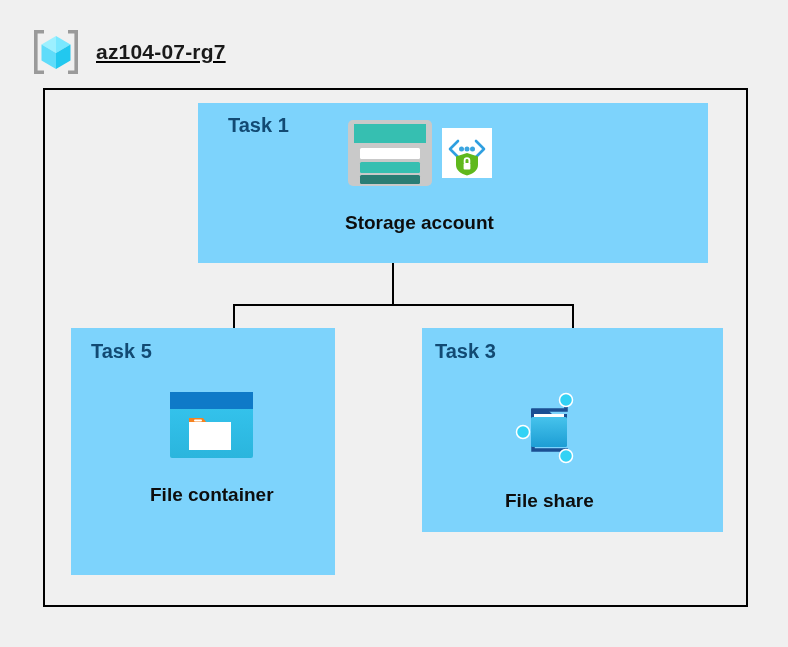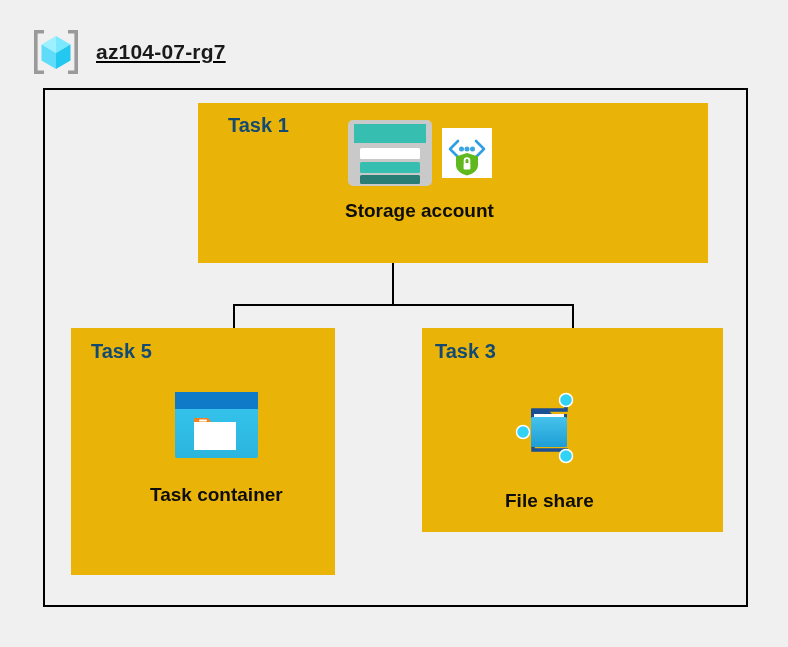--- a/index.html
+++ b/index.html
@@ -45,21 +45,21 @@
     top: 88px;
     width: 705px;
     height: 519px;
     border: 2px solid #000000;
     box-sizing: border-box;
   }
 
   
   .task-panel {
     position: absolute;
-    background: #eab308;
+    background: #7dd3fc;
   }
   #panel-task1 { left: 198px; top: 103px; width: 510px; height: 160px; }
   #panel-task5 { left: 71px;  top: 328px; width: 264px; height: 247px; }
   #panel-task3 { left: 422px; top: 328px; width: 301px; height: 204px; }
 
   .task-label {
     position: absolute;
     font-size: 20px;
     font-weight: bold;
     color: #124a73;
@@ -76,21 +76,21 @@
     flex-direction: column;
     align-items: center;
   }
   .node-caption {
     font-size: 19px;
     font-weight: bold;
     color: #0d0d0d;
     white-space: nowrap;
     text-align: center;
   }
-  #node-storage   { left: 345px; top: 118px; }
+  #node-storage   { left: 345px; top: 118px; gap: 12px; }
   #node-storage .node-caption { margin-top: 8px; }
   #node-blob      { left: 150px; top: 392px; }
   #node-blob .node-caption { margin-top: 22px; }
   #node-fileshare { left: 505px; top: 392px; }
   #node-fileshare .node-caption { margin-top: 22px; text-align: center; }
 
   .icon-row {
     display: flex;
     align-items: center;
     gap: 8px;
@@ -189,21 +189,21 @@
       </defs>
       <rect x="0" y="0" width="83" height="66" rx="2" fill="url(#blobBody)"></rect>
       <rect x="0" y="0" width="83" height="17" fill="#0f7ac8"></rect>
 
       <path d="M19 26 L33 26 L37 31 L19 31 Z" fill="#f58220"></path>
       <rect x="24" y="27.4" width="8" height="2.2" rx="1" fill="#ffffff"></rect>
 
       <rect x="19" y="30" width="42" height="28" fill="#ffffff"></rect>
     </svg>
   </span>
-  <div class="node-caption">Task container</div>
+  <div class="node-caption">File container</div>
 </div>
 
 <div class="task-panel" id="panel-task3">
   <div class="task-label" id="label-task3">Task 3</div>
 </div>
 
 <div class="node" id="node-fileshare">
   <span>
     <svg width="80" height="72" viewBox="0 0 80 72" xmlns="http://www.w3.org/2000/svg">
       <defs>

